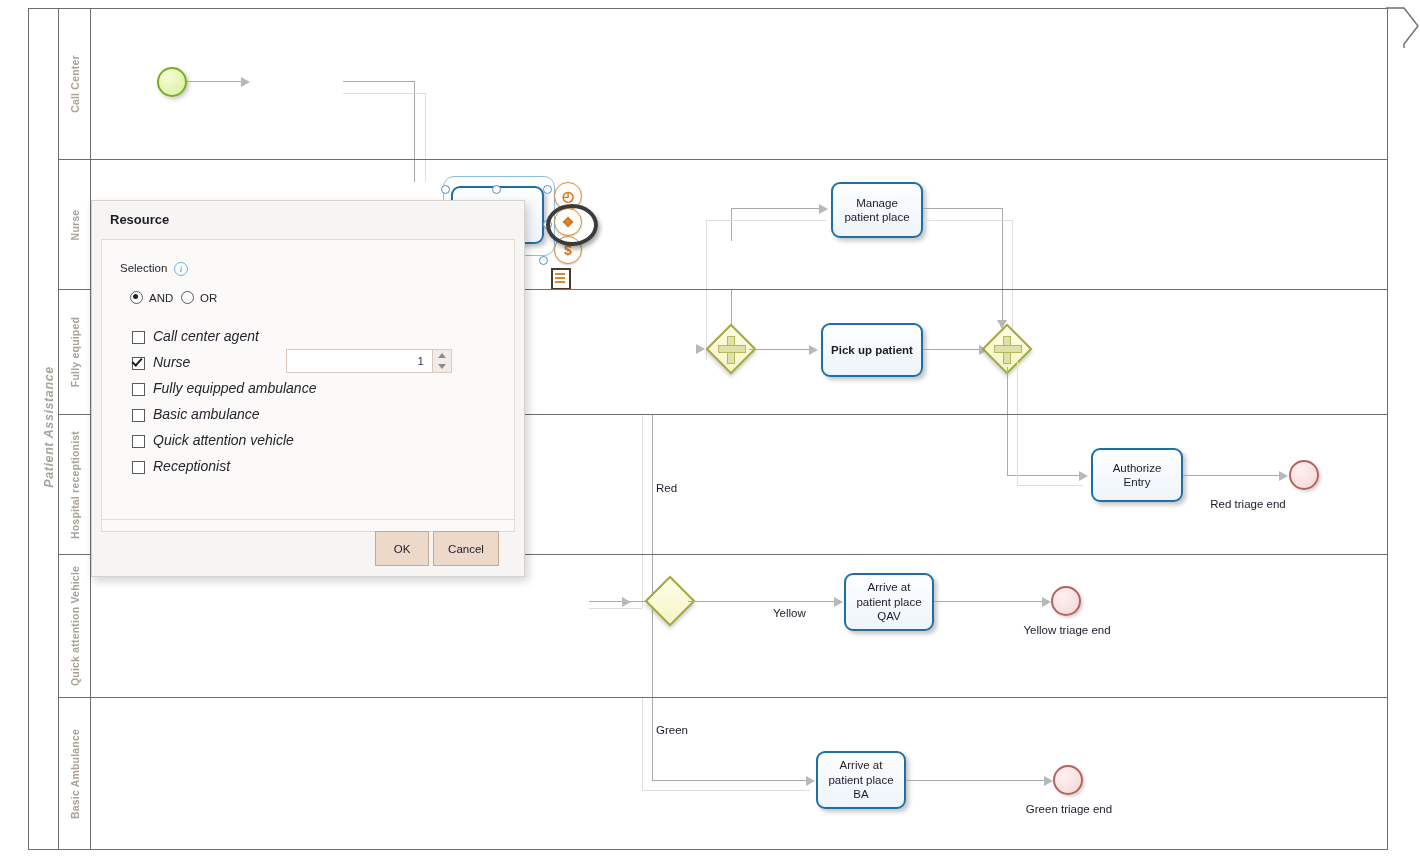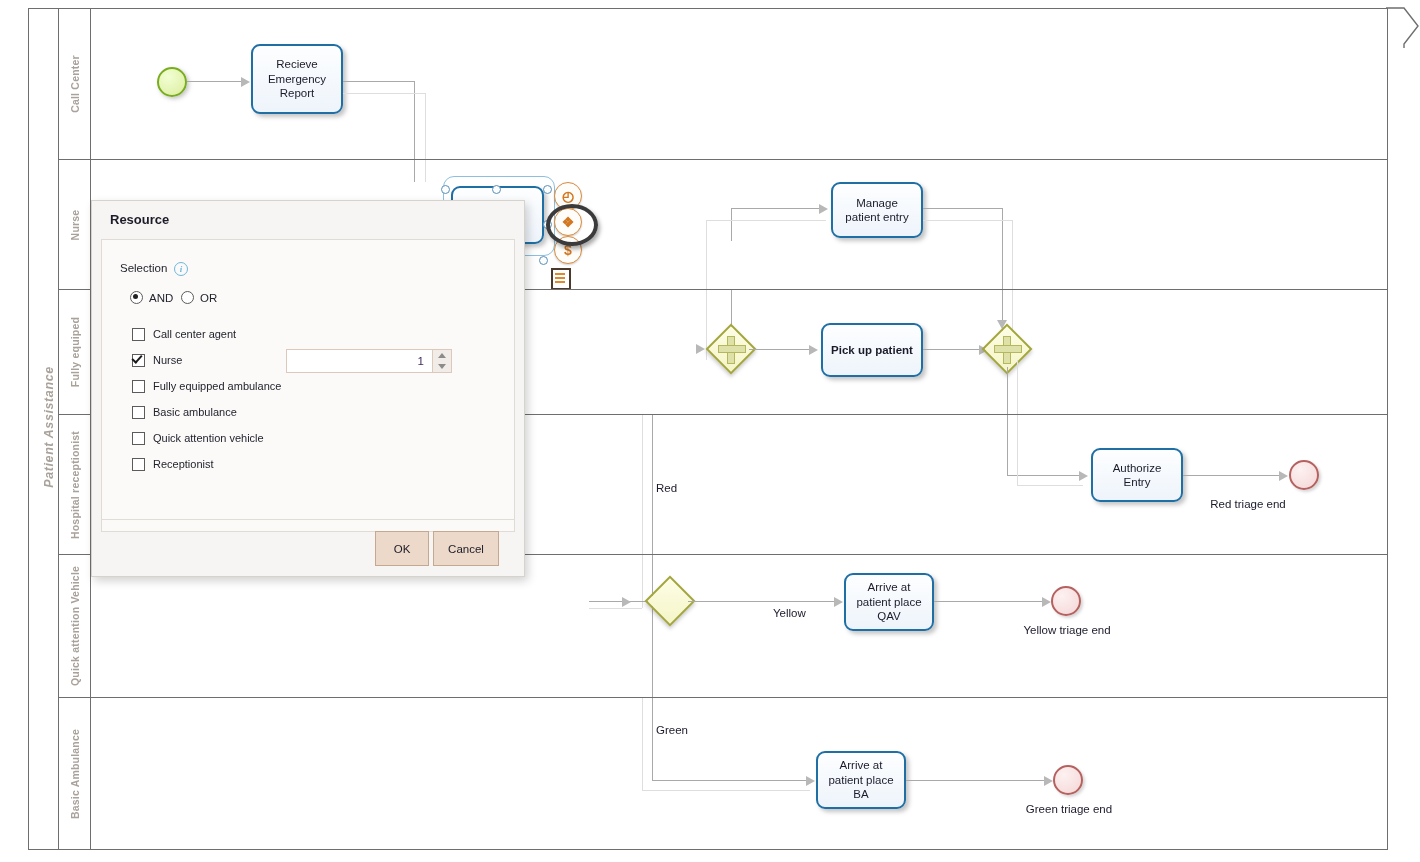--- a/index.html
+++ b/index.html
@@ -156,21 +156,21 @@
   }
   .radio-row{position:absolute;display:flex;align-items:center;gap:6px;font-size:11.5px;color:#24242e;}
   .radio{
     width:11px;height:11px;border-radius:50%;border:1px solid #5b5b5b;background:#fff;
     display:inline-block;position:relative;flex:0 0 auto;
   }
   .radio.checked:after{
     content:"";position:absolute;left:2px;top:2px;width:5px;height:5px;
     border-radius:50%;background:#222;
   }
-  .cb-row{position:absolute;display:flex;align-items:flex-start;gap:8px;font-size:11px;color:#24242e;}
+  .cb-row{position:absolute;display:flex;align-items:flex-end;gap:8px;font-size:14px;color:#24242e;font-style:italic;}
   .cbox{
     width:11px;height:11px;border:1px solid #5b5b5b;background:#fff;
     display:inline-block;position:relative;flex:0 0 auto;
   }
   .cbox.checked:after{
     content:"";position:absolute;left:1px;top:-2px;width:4px;height:8px;
     border:solid #1a1a1a;border-width:0 2px 2px 0;transform:rotate(42deg);
   }
   .spin-wrap{position:absolute;left:285px;top:347px;width:166px;height:24px;display:flex;}
   .spin-input{
@@ -211,23 +211,20 @@
       <div class="lane-header">
         <div class="lane-title">Call Center</div>
       </div>
       <div class="lane-body">
 
         <div class="event start" style="left:66px;top:58px;width:30px;height:30px;"></div>
 
         <div class="conn h" style="left:96px;top:72px;width:56px;"></div>
         <div class="arrow" style="left:150px;top:68px;"></div>
 
-        <div class="task" style="left:160px;top:35px;width:92px;height:70px;">
-          <span>Recieve Emergency Report</span>
-        </div>
 
         <div class="conn h" style="left:252px;top:72px;width:72px;"></div>
         <div class="conn v" style="left:323px;top:72px;height:79px;"></div>
         <div class="conn h ghost" style="left:252px;top:84px;width:83px;"></div>
         <div class="conn v ghost" style="left:334px;top:84px;height:67px;"></div>
       </div>
     </div>
 
     <div class="lane" style="top:150px;height:130px;">
       <div class="lane-header">
@@ -261,21 +258,21 @@
           <i style="top:3px;"></i>
             <i style="top:7px;"></i>
             <i style="top:11px;"></i>
         </div>
 
         <div class="conn v" style="left:640px;top:48px;height:33px;"></div>
         <div class="conn h" style="left:640px;top:48px;width:90px;"></div>
         <div class="arrow" style="left:728px;top:44px;"></div>
 
         <div class="task" style="left:740px;top:22px;width:92px;height:56px;">
-          <span>Manage patient entry</span>
+          <span>Manage patient place</span>
         </div>
 
         <div class="conn h" style="left:832px;top:48px;width:80px;"></div>
         <div class="conn v" style="left:911px;top:48px;height:82px;"></div>
         <div class="conn h ghost" style="left:832px;top:60px;width:90px;"></div>
         <div class="conn v ghost" style="left:921px;top:60px;height:70px;"></div>
         <div class="conn v ghost" style="left:615px;top:60px;height:70px;"></div>
         <div class="conn h ghost" style="left:615px;top:60px;width:120px;"></div>
       </div>
     </div>

